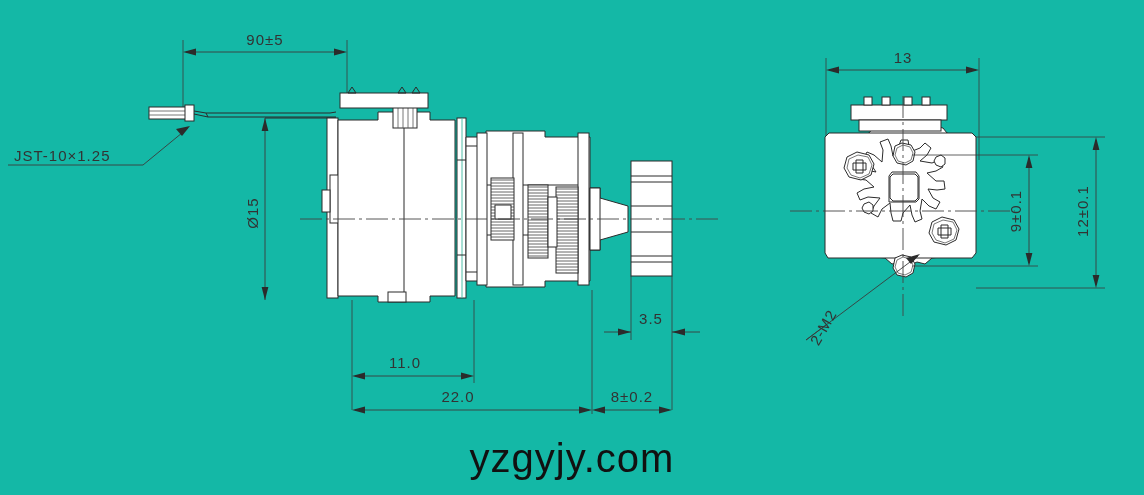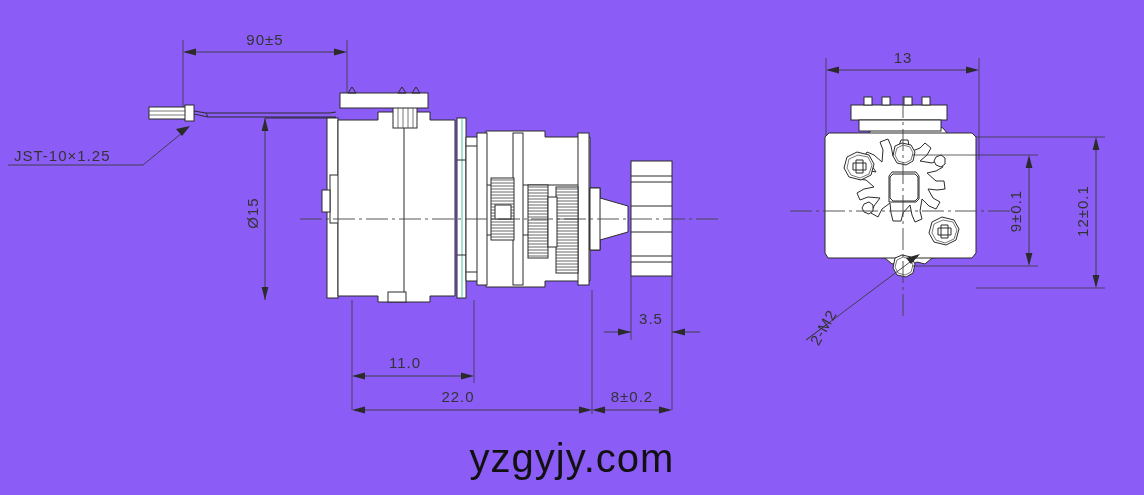--- a/index.html
+++ b/index.html
@@ -1,17 +1,17 @@
 <!DOCTYPE html>
 <html><head>
 <meta charset="utf-8">
 <style>
   html,body{margin:0;padding:0;background:#ffffff;}
   body{width:1144px;height:495px;overflow:hidden;font-family:"Liberation Sans",sans-serif;}
-  #stage{position:relative;width:1144px;height:495px;background:#8b5cf6;}
+  #stage{position:relative;width:1144px;height:495px;background:#14b8a6;}
   svg#drawing{position:absolute;left:0;top:0;width:1144px;height:495px;}
   .ln{stroke:#2b2b2b;stroke-width:1;fill:none;}
   .thin{stroke:#555;stroke-width:0.8;fill:none;}
   .dim{stroke:#3a3a3a;stroke-width:0.9;fill:none;}
   .ext{stroke:#3a3a3a;stroke-width:0.8;fill:none;}
   .ctr{stroke:#444;stroke-width:0.9;fill:none;stroke-dasharray:22 4 3 4;}
   .teal{stroke:#4fbfa8;stroke-width:1;fill:none;}
   .fillw{fill:#ffffff;}
   .hatch{stroke:#333;stroke-width:0.75;fill:none;}
   .dtext{font-family:"Liberation Sans",sans-serif;font-size:15px;fill:#333;letter-spacing:1px;}

